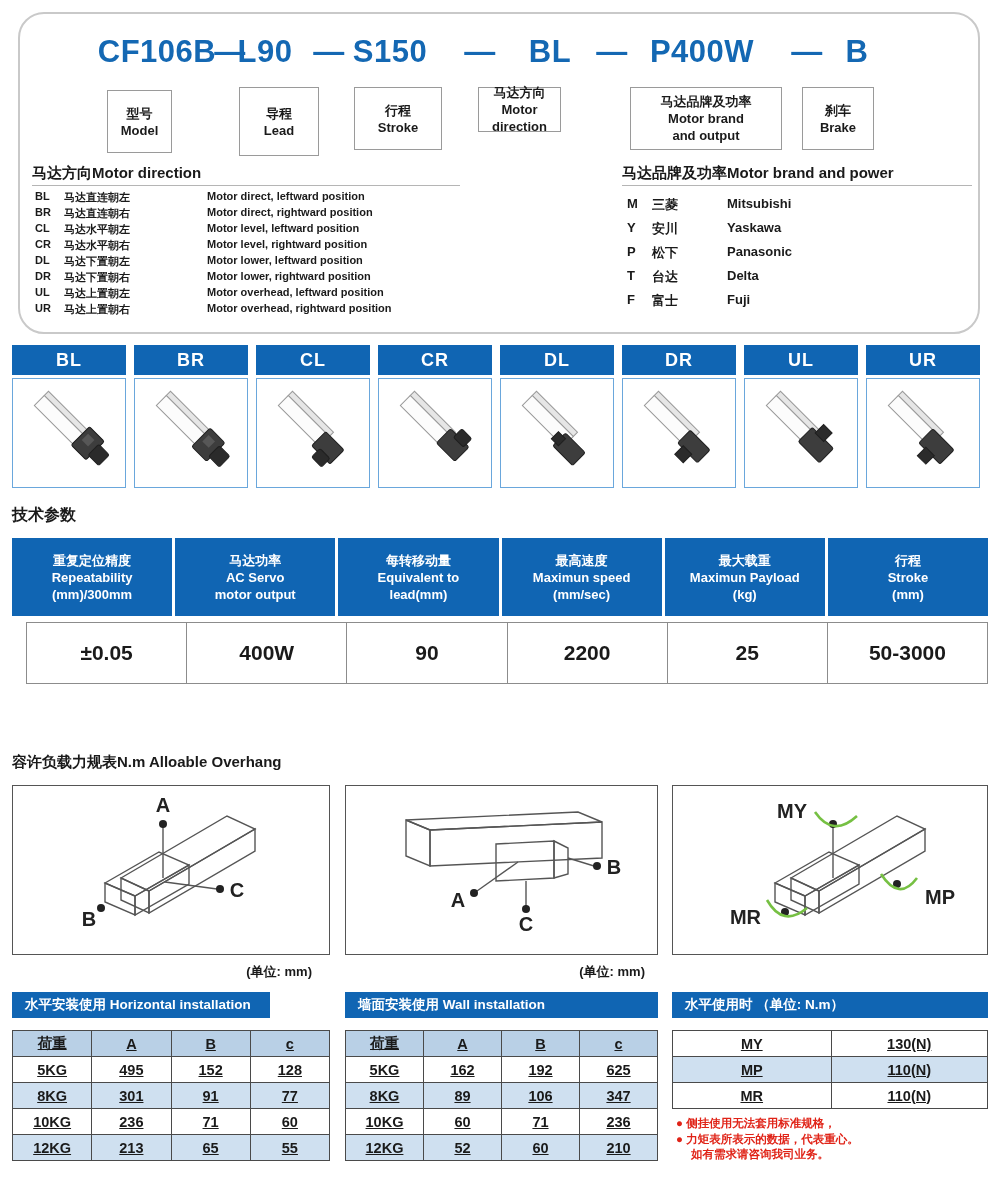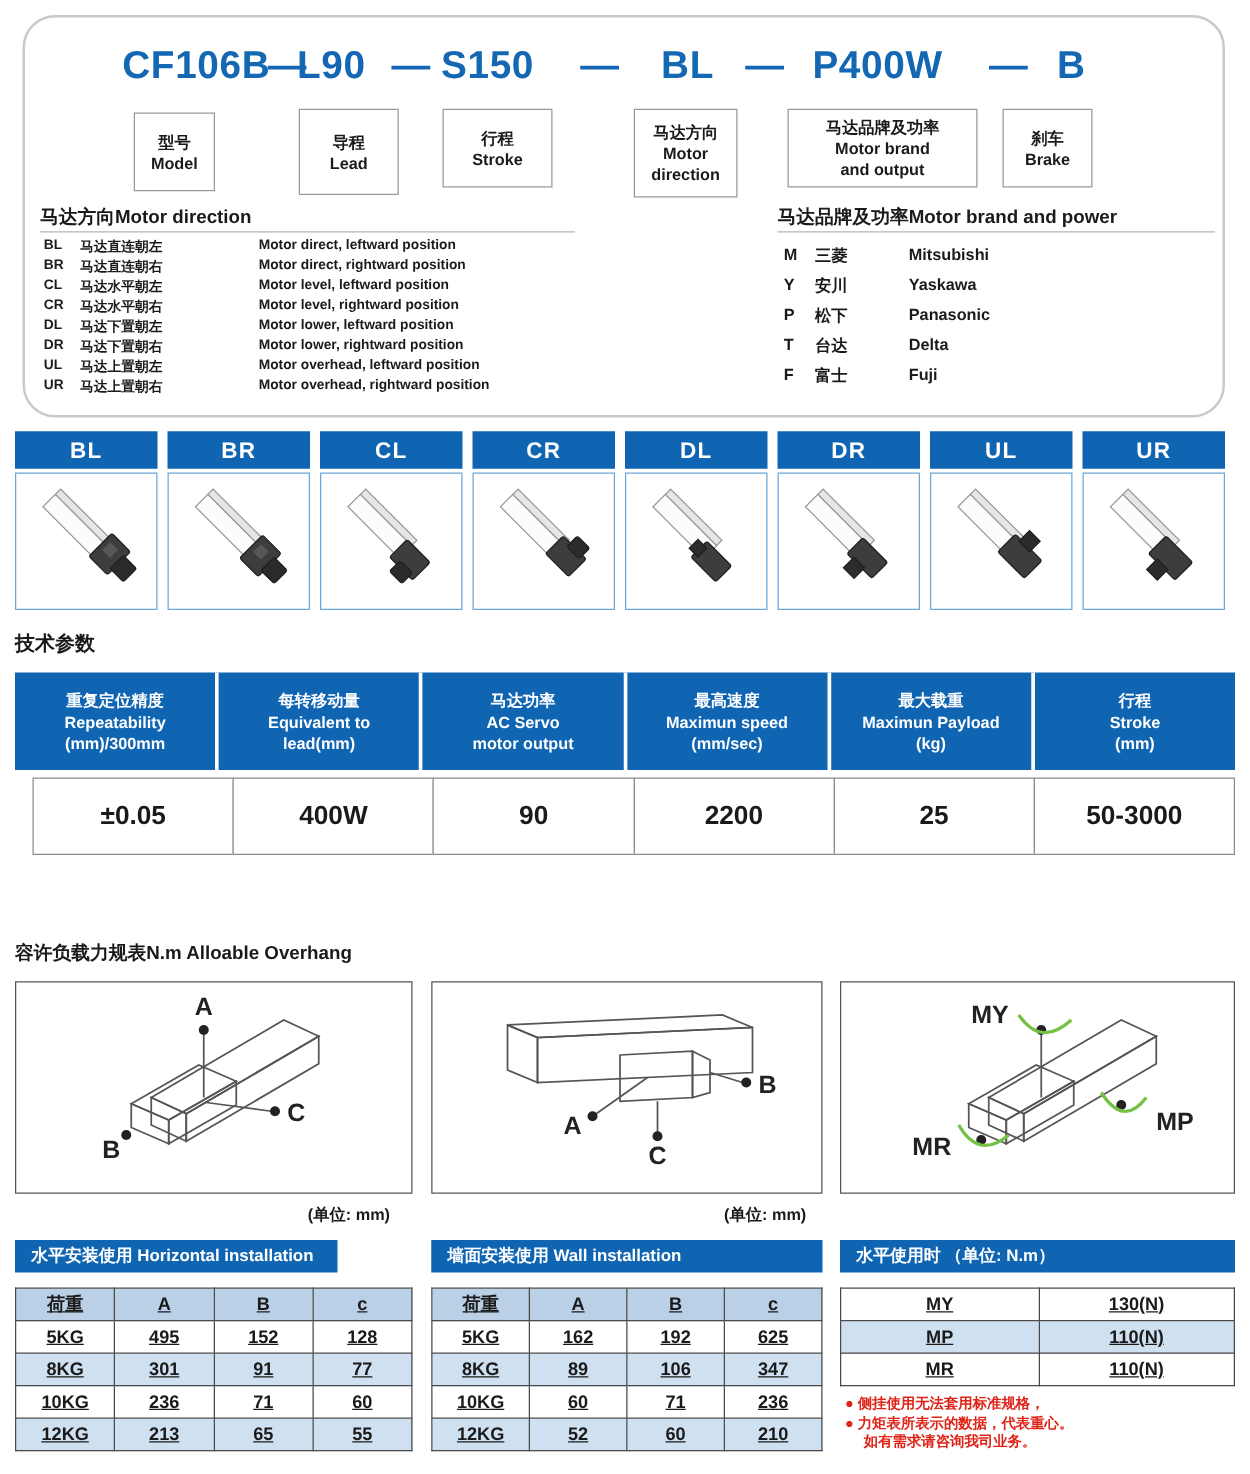--- a/index.html
+++ b/index.html
@@ -74,21 +74,21 @@
     <div>Model</div>
   </div>
   <div class="mbox" style="left:219px;top:73px;width:80px;height:69px">
     <div>导程</div>
     <div>Lead</div>
   </div>
   <div class="mbox" style="left:334px;top:73px;width:88px;height:63px">
     <div>行程</div>
     <div>Stroke</div>
   </div>
-  <div class="mbox" style="left:487px;top:73px;width:83px;height:71px">
+  <div class="mbox" style="left:458px;top:73px;width:83px;height:45px">
     <div>马达方向</div>
     <div>Motor</div>
     <div>direction</div>
   </div>
   <div class="mbox" style="left:610px;top:73px;width:152px;height:63px">
     <div>马达品牌及功率</div>
     <div>Motor brand</div>
     <div>and output</div>
   </div>
   <div class="mbox" style="left:782px;top:73px;width:72px;height:63px">
@@ -279,28 +279,28 @@
 
 <div class="abs" style="left:12px;top:505px;font-size:16px;font-weight:bold">技术参数</div>
 
 <div class="abs tech-head">
   <div class="th-cell">
     <div>重复定位精度</div>
     <div>Repeatability</div>
     <div>(mm)/300mm</div>
   </div>
   <div class="th-cell">
+    <div>马达功率</div>
+    <div>AC Servo</div>
+    <div>motor output</div>
+  </div>
+  <div class="th-cell">
     <div>每转移动量</div>
     <div>Equivalent to</div>
     <div>lead(mm)</div>
-  </div>
-  <div class="th-cell">
-    <div>马达功率</div>
-    <div>AC Servo</div>
-    <div>motor output</div>
   </div>
   <div class="th-cell">
     <div>最高速度</div>
     <div>Maximun speed</div>
     <div>(mm/sec)</div>
   </div>
   <div class="th-cell">
     <div>最大载重</div>
     <div>Maximun Payload</div>
     <div>(kg)</div>

